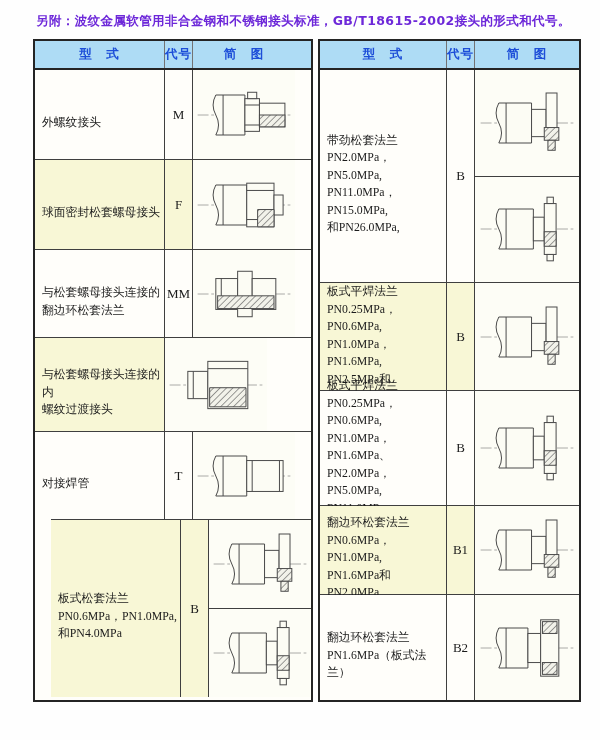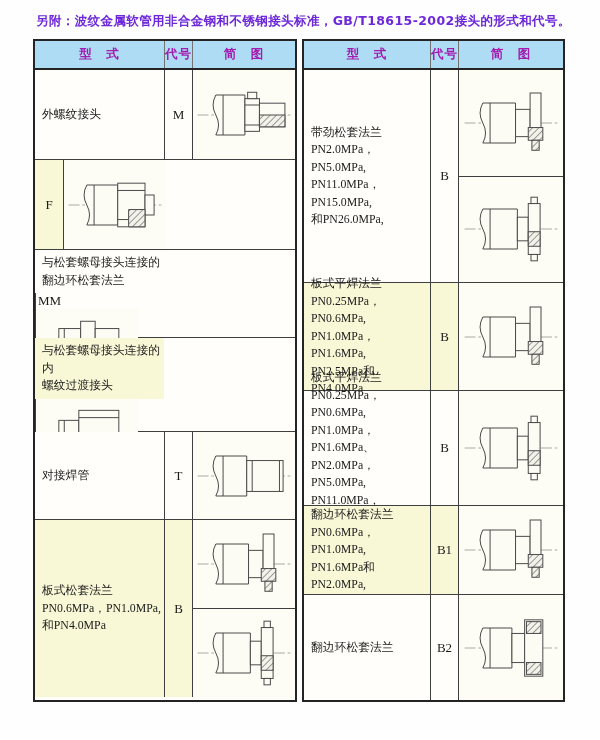--- a/index.html
+++ b/index.html
@@ -14,28 +14,28 @@
     font-size:12.5px;font-weight:bold;letter-spacing:.4px;color:#6d28d9;
     font-family:"DejaVu Sans",sans-serif;
   }
   .tables{position:absolute;left:33px;top:39px;display:flex;gap:5px;}
   .ftable{border:2px solid #242424;background:var(--rowbg);}
   .frow{display:flex;box-sizing:border-box;}
   .bt{border-top:1px solid #3f3f3f;}
   .header{border-bottom:2px solid #242424;background:var(--hdrbg);}
   .hcell{
     box-sizing:border-box;display:flex;align-items:center;justify-content:center;
-    font-size:12.5px;font-weight:bold;color:#a21caf;letter-spacing:1px;
+    font-size:12.5px;font-weight:bold;color:#1d4ed8;letter-spacing:1px;
   }
   .hcell + .hcell{border-left:1px solid #737373;}
   .cell{box-sizing:border-box;}
   .cell + .cell{border-left:1px solid #3f3f3f;}
   .cell-type{
     display:flex;flex-direction:column;justify-content:center;
-    padding:4px 3px 4px 7px;background:var(--rowbg);
+    padding:20px 3px 4px 7px;background:var(--rowbg);
   }
   .tline{
     font-size:11.8px;line-height:17.5px;color:#1b1b1b;
     font-family:"Liberation Serif","DejaVu Sans",serif;
   }
   .cell-code{
     display:flex;align-items:center;justify-content:center;
     font-family:"Liberation Serif","DejaVu Sans",serif;
     font-size:13px;color:#1b1b1b;background:var(--rowbg);
   }
@@ -87,58 +87,61 @@
                 <rect class="fill" x="72" y="24" width="28" height="26"></rect>
                 <rect class="hatch" x="72" y="37" width="28" height="13"></rect>
                 <rect class="ln" x="72" y="37" width="28" height="13"></rect>
                 <line class="ln" x1="56" y1="26" x2="72" y2="26"></line>
                 <line class="ln" x1="56" y1="48" x2="72" y2="48"></line>
               </svg>
             </div>
           </div>
         </div>
         <div class="frow bt" style="height: 90px;">
+          <div class="cell cell-type hl" style="width: 129px;">
+            <div class="tline">球面密封松套螺母接头</div>
+          </div>
           <div class="cell cell-code hl" style="width: 28px;">F</div>
           <div class="cell cell-diagram" style="width: 103px;">
             <div class="diagram-box">
               <svg viewBox="0 0 110 74" width="100" height="70">
                 <line class="cl" x1="4" y1="37" x2="106" y2="37"></line>
                 <path class="fill" d="M24,15 q-6,11 0,22 q6,11 0,22 H58 V15 Z"></path>
                 <line class="ln" x1="32" y1="15" x2="32" y2="59"></line>
                 <rect class="fill" x="58" y="13" width="30" height="48"></rect>
                 <line class="ln" x1="58" y1="21" x2="88" y2="21"></line>
                 <line class="ln" x1="58" y1="53" x2="88" y2="53"></line>
                 <rect class="fill" x="88" y="26" width="10" height="22"></rect>
                 <rect class="hatch" x="70" y="42" width="18" height="19"></rect>
                 <path class="ln" d="M70,61 V42 h18 v19 z"></path>
               </svg>
             </div>
           </div>
         </div>
-        <div class="frow bt" style="height: 88px; flex-direction: column;">
+        <div class="frow bt" style="height: 88px;">
           <div class="cell cell-type" style="width: 129px;">
             <div class="tline">与松套螺母接头连接的</div>
             <div class="tline">翻边环松套法兰</div>
           </div>
           <div class="cell cell-code" style="width: 28px;">MM</div>
           <div class="cell cell-diagram" style="width: 103px;">
             <div class="diagram-box">
               <svg viewBox="0 0 110 74" width="100" height="70">
                 <line class="cl" x1="4" y1="37" x2="106" y2="37"></line>
                 <rect class="fill" x="24" y="20" width="24" height="34"></rect>
                 <line class="ln" x1="30" y1="20" x2="30" y2="54"></line>
                 <rect class="fill" x="48" y="12" width="16" height="50"></rect>
                 <rect class="fill" x="64" y="20" width="26" height="34"></rect>
                 <rect class="hatch" x="26" y="39" width="62" height="14"></rect>
                 <rect class="ln" x="26" y="39" width="62" height="14"></rect>
               </svg>
             </div>
           </div>
         </div>
-        <div class="frow bt" style="height: 94px; flex-direction: column;">
+        <div class="frow bt" style="height: 94px;">
           <div class="cell cell-type hl" style="width: 129px;">
             <div class="tline">与松套螺母接头连接的内</div>
             <div class="tline">螺纹过渡接头</div>
           </div>
           <div class="cell cell-diagram" style="width: 103px;">
             <div class="diagram-box">
               <svg viewBox="0 0 110 74" width="100" height="70">
                 <line class="cl" x1="4" y1="37" x2="106" y2="37"></line>
                 <rect class="fill" x="24" y="22" width="22" height="30"></rect>
                 <line class="ln" x1="30" y1="22" x2="30" y2="52"></line>
@@ -161,21 +164,21 @@
                 <line class="cl" x1="4" y1="37" x2="106" y2="37"></line>
                 <path class="fill" d="M24,15 q-6,11 0,22 q6,11 0,22 H58 V15 Z"></path>
                 <line class="ln" x1="32" y1="15" x2="32" y2="59"></line>
                 <rect class="fill" x="58" y="20" width="40" height="34"></rect>
                 <line class="ln" x1="64" y1="20" x2="64" y2="54"></line>
                 <line class="ln" x1="94" y1="20" x2="94" y2="54"></line>
               </svg>
             </div>
           </div>
         </div>
-        <div class="frow bt" style="height: 178px;">
+        <div class="frow bt" style="height: 178px; margin-left: 16px;">
           <div class="cell cell-type hl" style="width: 129px;">
             <div class="tline">板式松套法兰</div>
             <div class="tline">PN0.6MPa，PN1.0MPa,</div>
             <div class="tline">和PN4.0MPa</div>
           </div>
           <div class="cell cell-code hl" style="width: 28px;">B</div>
           <div class="cell cell-diagram" style="width: 103px;">
             <div class="diagram-box">
               <svg viewBox="0 0 110 74" width="100" height="70">
                 <line class="cl" x1="4" y1="37" x2="106" y2="37"></line>
@@ -316,20 +319,21 @@
                 <rect class="ln" x="74" y="42" width="16" height="14"></rect>
                 <rect class="hatch" x="78" y="56" width="8" height="11"></rect>
                 <rect class="ln" x="78" y="56" width="8" height="11"></rect>
               </svg>
             </div>
           </div>
         </div>
         <div class="frow bt" style="height: 106px;">
           <div class="cell cell-type" style="width: 126px;">
             <div class="tline">翻边环松套法兰</div>
+            <div class="tline">PN1.6MPa（板式法兰）</div>
           </div>
           <div class="cell cell-code" style="width: 28px;">B2</div>
           <div class="cell cell-diagram" style="width: 105px;">
             <div class="diagram-box">
               <svg viewBox="0 0 110 74" width="100" height="70">
                 <line class="cl" x1="4" y1="37" x2="106" y2="37"></line>
                 <path class="fill" d="M24,15 q-6,11 0,22 q6,11 0,22 H56 V15 Z"></path>
                 <line class="ln" x1="32" y1="15" x2="32" y2="59"></line>
                 <rect class="fill" x="56" y="21" width="14" height="32"></rect>
                 <rect class="fill" x="70" y="6" width="20" height="62"></rect>

